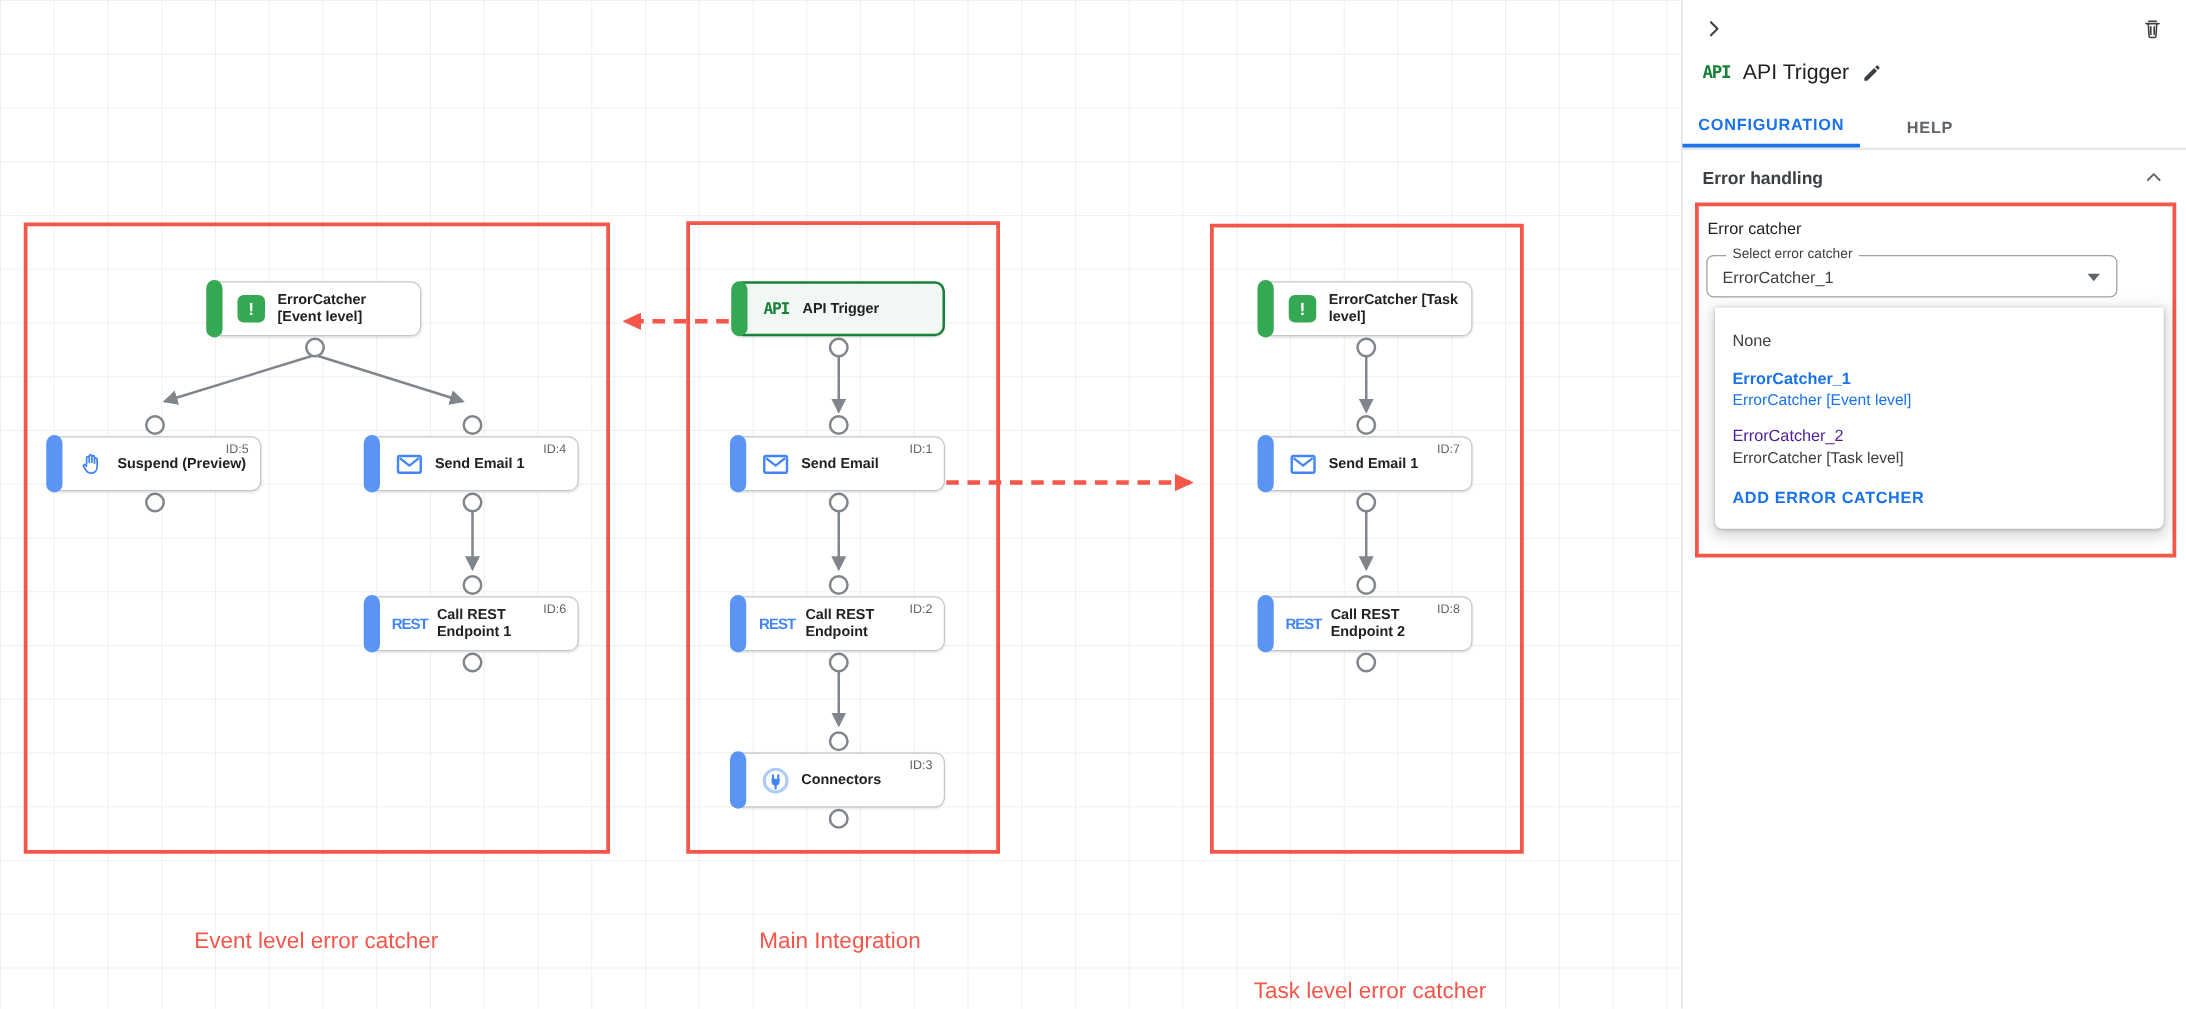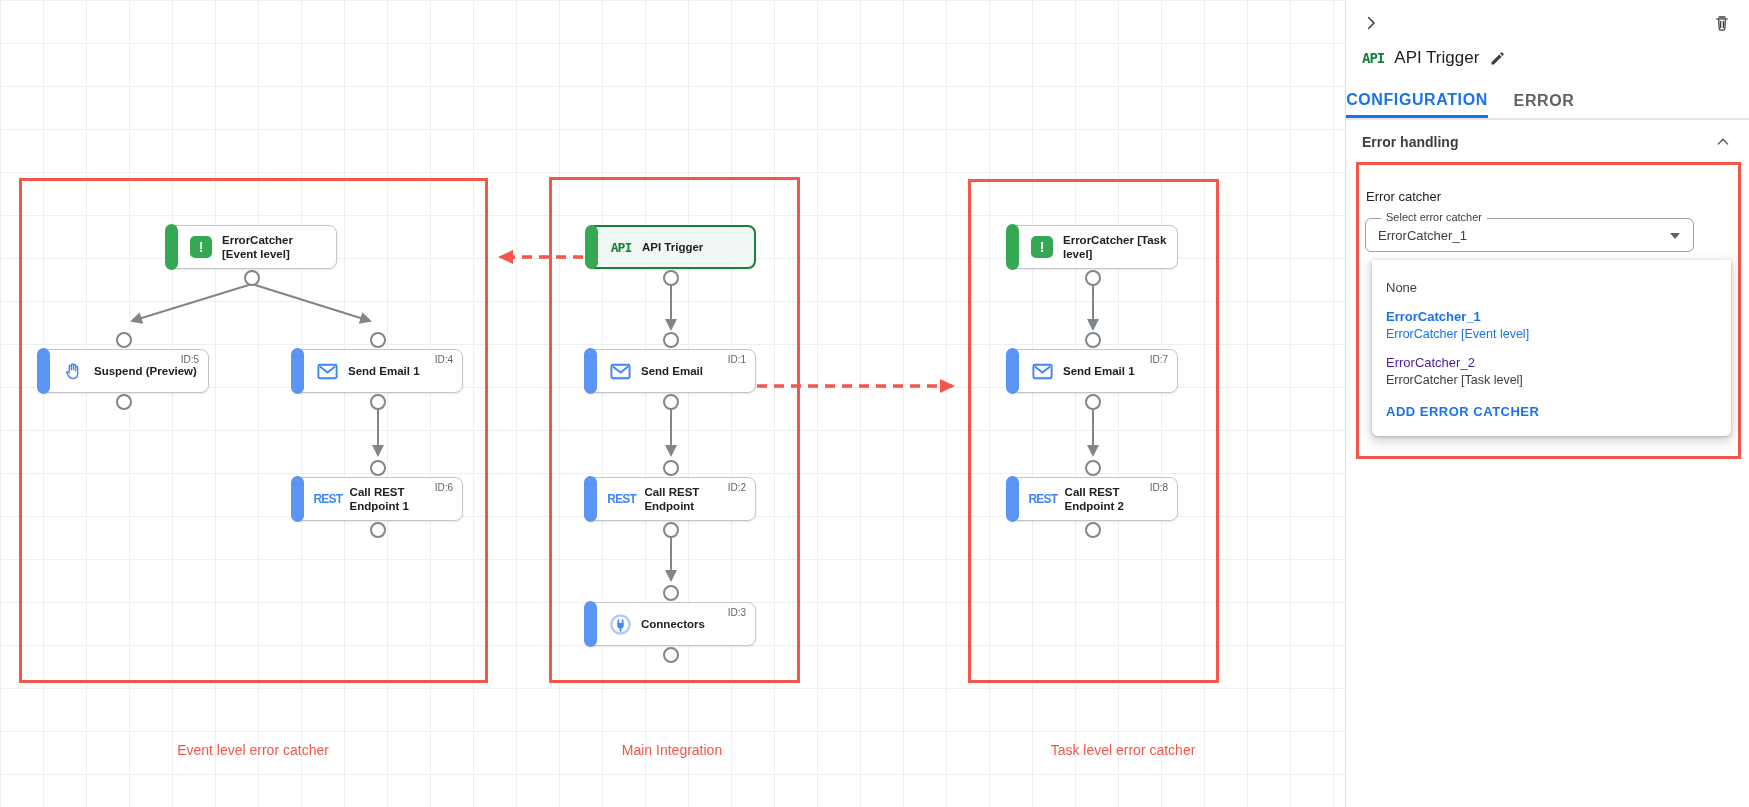--- a/index.html
+++ b/index.html
@@ -7,21 +7,21 @@
               font-family:"Liberation Sans", sans-serif; color:#202124; }
   .app { position:relative; width:1749px; height:807px; display:flex; }
 
   
   .canvas { position:relative; width:1345px; height:807px; flex:0 0 1345px;
     background-color:#fff;
     background-image:linear-gradient(#edeff2 1px, transparent 1px),
                      linear-gradient(90deg,#edeff2 1px, transparent 1px);
     background-size:43px 43px; }
   .gbox { position:absolute; border:3px solid #f4564a; z-index:1; background:transparent; }
-  .glabel { position:absolute; transform:translateX(-50%); color:#f4564a; font-size:14px; z-index:1; white-space:nowrap;text-align:center; }
+  .glabel { position:absolute; transform:translateX(-50%); color:#f4564a; font-size:18px; z-index:1; white-space:nowrap;text-align:center; }
   svg.wires { position:absolute; left:0; top:0; z-index:2; }
 
   .node { position:absolute; width:170px; height:44px; background:#fff;
     border:1px solid #c3c7cb; border-radius:8px; box-shadow:0 1px 2px rgba(0,0,0,.10);
     display:flex; align-items:center; gap:9px; padding:0 8px 0 21px; z-index:3; cursor:pointer; }
   .node .tab { position:absolute; left:-3px; top:-2px; width:13px; height:calc(100% + 4px);
     border-radius:7px; background:#5a95f5; }
   .node.trigger { background:#f1f8f3; border:2px solid #188038; }
   .node.trigger .tab { background:#34a853; }
   .node.ec .tab { background:#34a853; }
@@ -34,35 +34,35 @@
   .icw { display:flex; align-items:center; justify-content:center; min-width:24px; }
 
   
   .panel { position:relative; width:404px; height:807px; background:#fff; border-left:1px solid #dadce0; }
   .p-top { display:flex; justify-content:space-between; align-items:center; padding:14px 18px 0 16px; }
   .p-title { display:flex; align-items:center; gap:10px; padding:16px 16px 0 16px; }
   .p-title .api-badge { font-family:"DejaVu Sans Mono", monospace; font-weight:bold; font-size:14px; color:#188038; letter-spacing:-1px; }
   .p-title .t { font-size:17px; color:#202124; }
   .tabs { display:flex; margin-top:16px; border-bottom:1px solid #e3e5e8; }
   .tabb { height:34px; display:flex; align-items:center; justify-content:center;
-    font-size:16px; font-weight:bold; letter-spacing:.6px; color:#5f6368; cursor:pointer; }
+    font-size:13px; font-weight:bold; letter-spacing:.6px; color:#5f6368; cursor:pointer; }
   .tabb.active { color:#1a73e8; border-bottom:3px solid #1a73e8; }
   .tabb.c { width:142px; } .tabb.h { width:112px; }
   .sect { padding:14px 18px 16px 16px; }
   .sect-head { display:flex; justify-content:space-between; align-items:center; }
   .sect-head .sh { font-size:14px; font-weight:bold; color:#3c4043; }
   .divider { height:1px; background:#e3e5e8; }
   .field { position:relative; border:1px solid #9aa0a6; border-radius:6px; height:34px;
     display:flex; align-items:center; padding:0 12px; background:#fff; }
   .flabel { position:absolute; top:-8px; background:#fff; padding:0 5px; font-size:11px; color:#3c4043; white-space:nowrap; }
   .tid-field { margin:22px 0 2px 0; width:368px; }
   .tid-field .flabel { left:92px; }
   .prefix { color:#80868b; font-size:13px; margin-right:5px; }
   .fval { color:#202124; font-size:13px; }
-  .red-outline { border:3px solid #f4564a; margin:4px 8px 0 10px; padding:24px 9px 20px 6px; }
+  .red-outline { border:3px solid #f4564a; margin:4px 8px 0 10px; padding:10px 9px 20px 6px; }
   .ec-label { font-size:13px; color:#202124; margin:0 0 14px 1px; }
   .sel-field { width:329px; } 
   .sel-field .flabel { left:15px; }
   .sel-val { color:#3c4043; font-size:13px; }
   .caret { position:absolute; right:13px; top:14px; width:0; height:0;
     border-left:5px solid transparent; border-right:5px solid transparent; border-top:6px solid #5f6368; }
   .dropdown { width:359px; margin:8px 0 0 7px; background:#fff; border-radius:0 0 6px 6px;
     box-shadow:0 1px 3px rgba(60,64,67,.3), 0 4px 10px 3px rgba(60,64,67,.18); padding:12px 0 16px 0; }
   .opt { padding:6px 14px; cursor:pointer; }
   .opt .o1 { font-size:13px; color:#3c4043; }
@@ -246,21 +246,21 @@
       <span class="tab"></span>
       <span class="icw">
           <span class="rest-ic">REST</span>
         </span>
       <span class="ntitle">Call REST Endpoint 2</span>
       <span class="nid">ID:8</span>
     </div>
 
     <div class="glabel" style="left:253px; top:742px;">Event level error catcher</div>
     <div class="glabel" style="left:672px; top:742px;">Main Integration</div>
-    <div class="glabel" style="left:1096px; top:742px;margin-left:27px;">Task level error catcher</div>
+    <div class="glabel" style="left:1096px; top:782px;">Task level error catcher</div>
   </div>
 
   <aside class="panel">
 
     <div class="p-top">
       <span class="iconbtn">
         <svg viewBox="0 0 24 24" width="18" height="18">
             <path d="M9 5 L16 12 L9 19" fill="none" stroke="#3c4043" stroke-width="2.2" stroke-linecap="round" stroke-linejoin="round"></path>
           </svg>
       </span>
@@ -276,21 +276,21 @@
       <span class="t">API Trigger</span>
       <span class="iconbtn">
         <svg viewBox="0 0 24 24" width="17" height="17">
             <path d="M3.5 17.2 V20.5 H6.8 L17.8 9.5 L14.5 6.2 z M15.6 5.1 l3.3 3.3 l1.5-1.5 a1.1 1.1 0 000-1.6 l-1.7-1.7 a1.1 1.1 0 00-1.6 0 z" fill="#3c4043"></path>
           </svg>
       </span>
     </div>
 
     <div class="tabs">
       <div class="tabb c active">CONFIGURATION</div>
-      <div class="tabb h">ERROR</div>
+      <div class="tabb h">HELP</div>
     </div>
 
 
     <div class="divider"></div>
 
     <div class="sect" style="padding-bottom:8px;">
       <div class="sect-head">
         <span class="sh">Error handling</span>
         <span class="iconbtn">
           <svg viewBox="0 0 24 24" width="16" height="16">

